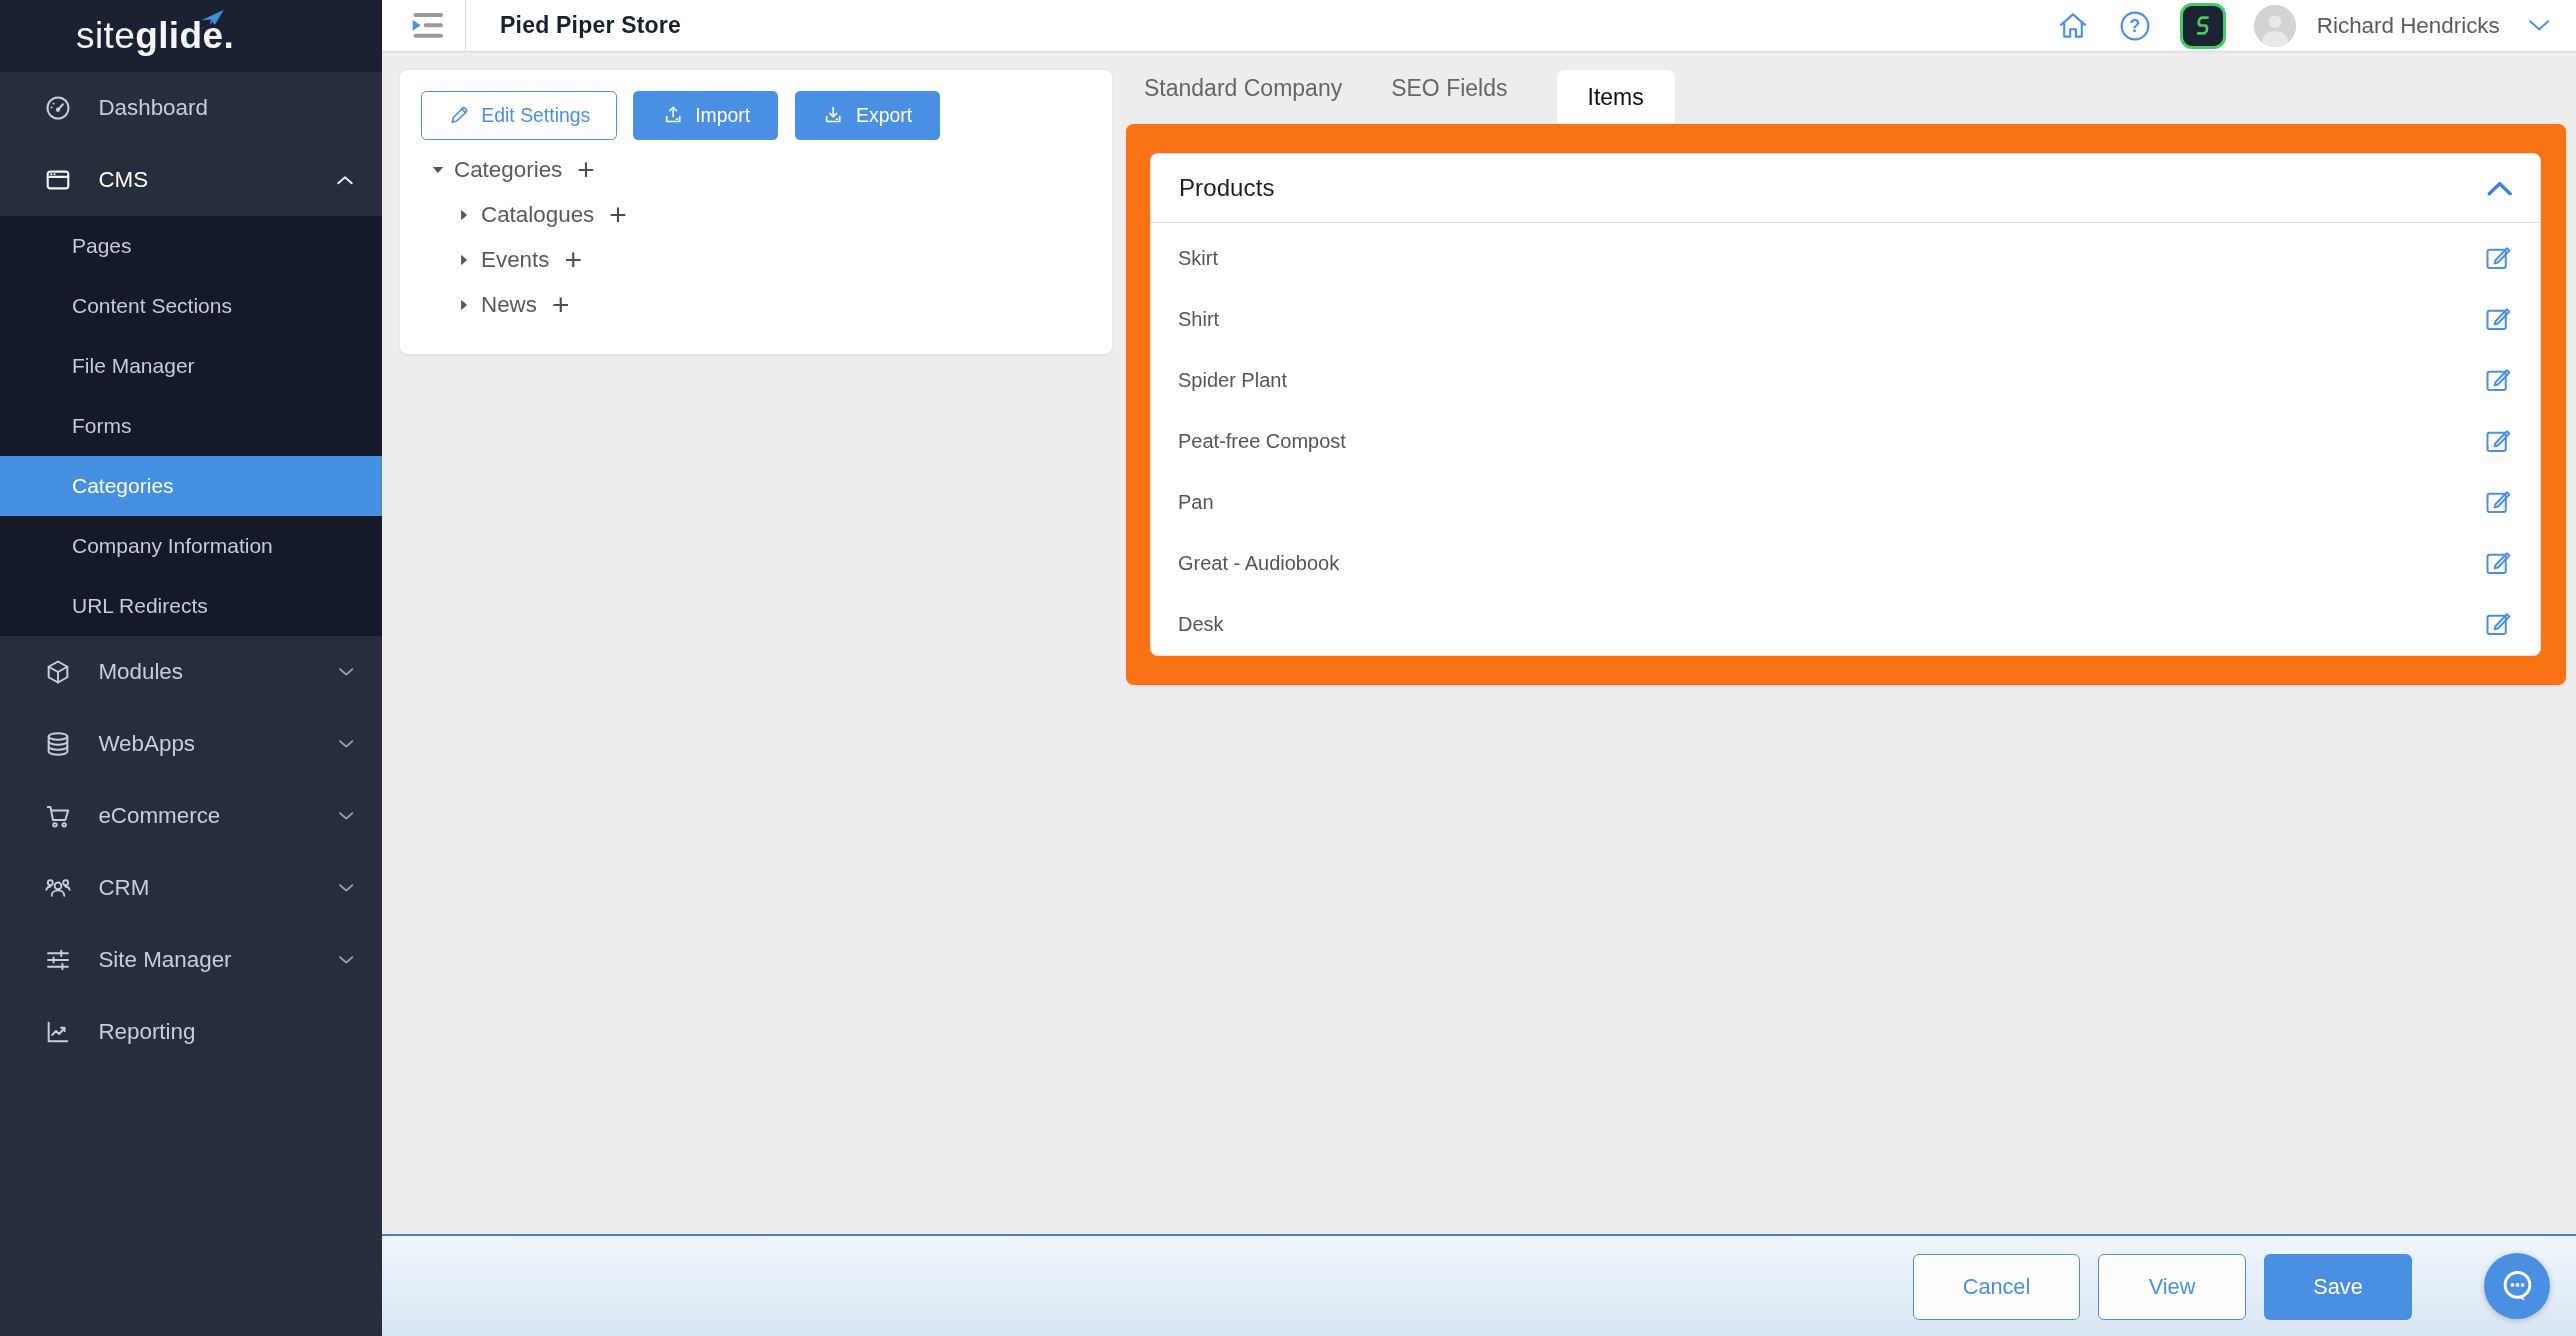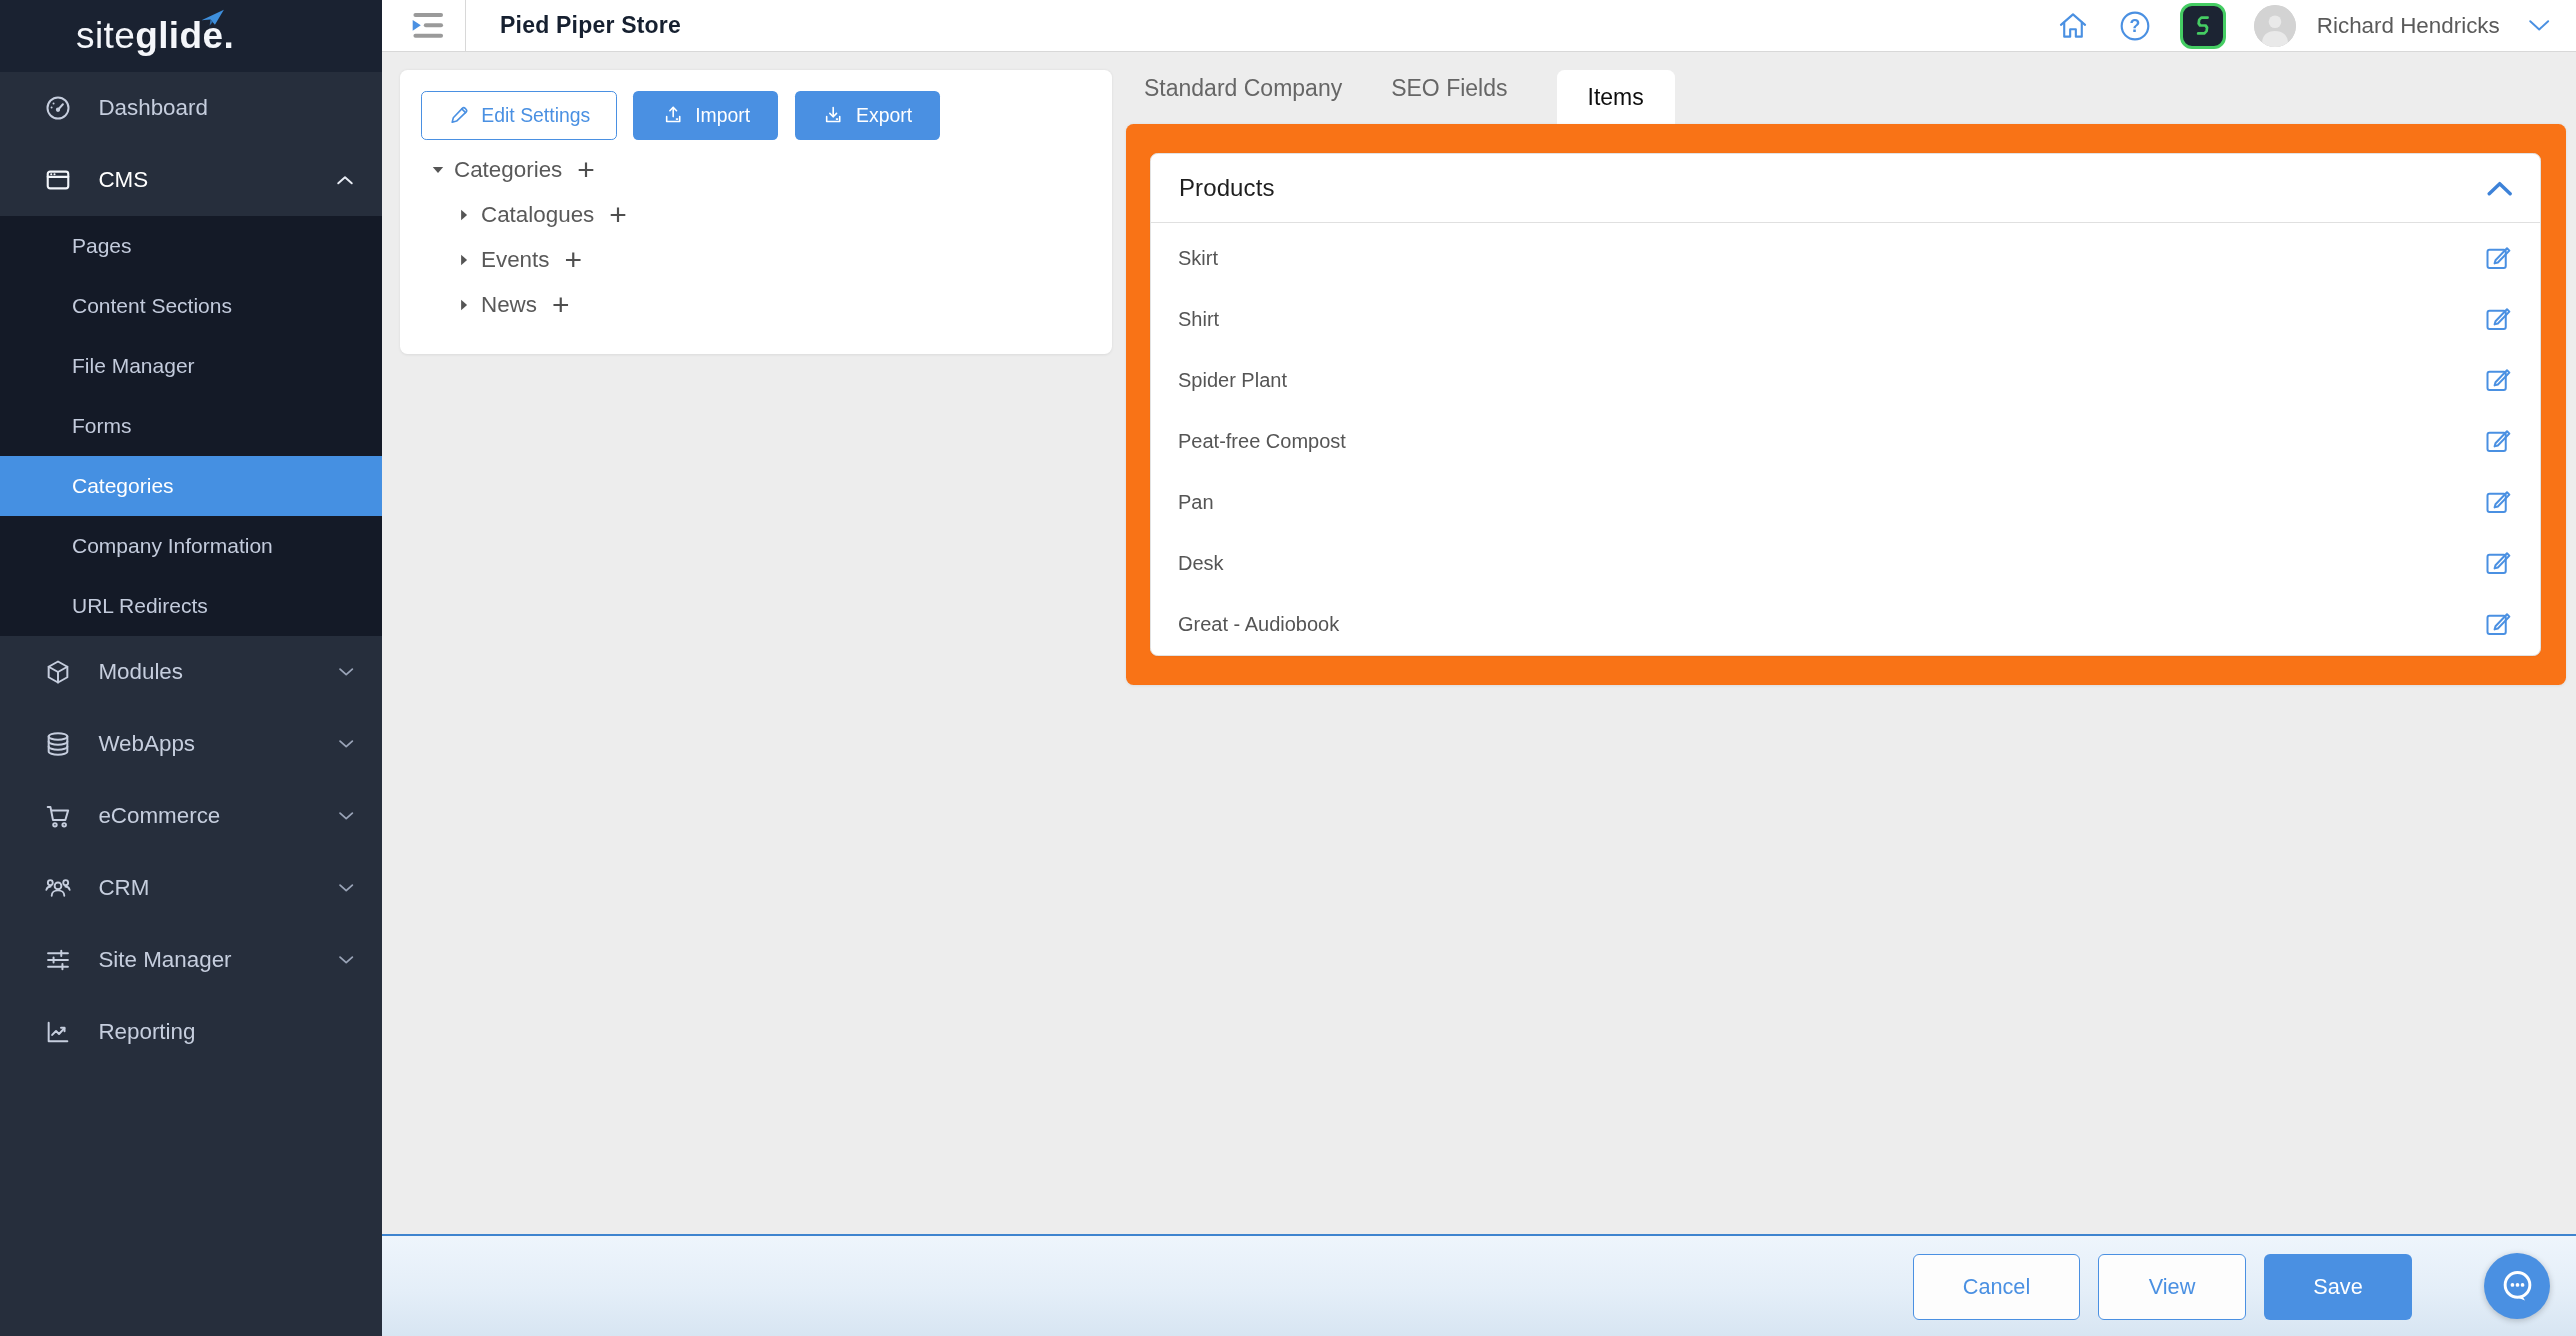--- a/index.html
+++ b/index.html
@@ -426,30 +426,30 @@
               <div class="item-row">
                 <span class="item-label">Pan</span>
                 <span class="edit-icon">
                     <svg width="30" height="30" viewBox="0 0 24 24" fill="none" stroke="#4a90e2" stroke-width="1.6" stroke-linecap="round" stroke-linejoin="round">
                       <rect x="3.6" y="5.4" width="14.6" height="14.6" rx="1.6"></rect>
                       <path d="M10 13.8 L19.2 4.2 l1.9 1.9 L11.9 15.6 l-2.6 .7 Z"></path>
                     </svg>
                   </span>
               </div>
               <div class="item-row">
+                <span class="item-label">Great - Audiobook</span>
+                <span class="edit-icon">
+                    <svg width="30" height="30" viewBox="0 0 24 24" fill="none" stroke="#4a90e2" stroke-width="1.6" stroke-linecap="round" stroke-linejoin="round">
+                      <rect x="3.6" y="5.4" width="14.6" height="14.6" rx="1.6"></rect>
+                      <path d="M10 13.8 L19.2 4.2 l1.9 1.9 L11.9 15.6 l-2.6 .7 Z"></path>
+                    </svg>
+                  </span>
+              </div>
+              <div class="item-row">
                 <span class="item-label">Desk</span>
-                <span class="edit-icon">
-                    <svg width="30" height="30" viewBox="0 0 24 24" fill="none" stroke="#4a90e2" stroke-width="1.6" stroke-linecap="round" stroke-linejoin="round">
-                      <rect x="3.6" y="5.4" width="14.6" height="14.6" rx="1.6"></rect>
-                      <path d="M10 13.8 L19.2 4.2 l1.9 1.9 L11.9 15.6 l-2.6 .7 Z"></path>
-                    </svg>
-                  </span>
-              </div>
-              <div class="item-row">
-                <span class="item-label">Great - Audiobook</span>
                 <span class="edit-icon">
                     <svg width="30" height="30" viewBox="0 0 24 24" fill="none" stroke="#4a90e2" stroke-width="1.6" stroke-linecap="round" stroke-linejoin="round">
                       <rect x="3.6" y="5.4" width="14.6" height="14.6" rx="1.6"></rect>
                       <path d="M10 13.8 L19.2 4.2 l1.9 1.9 L11.9 15.6 l-2.6 .7 Z"></path>
                     </svg>
                   </span>
               </div>
             </div>
           </div>
         </div>

